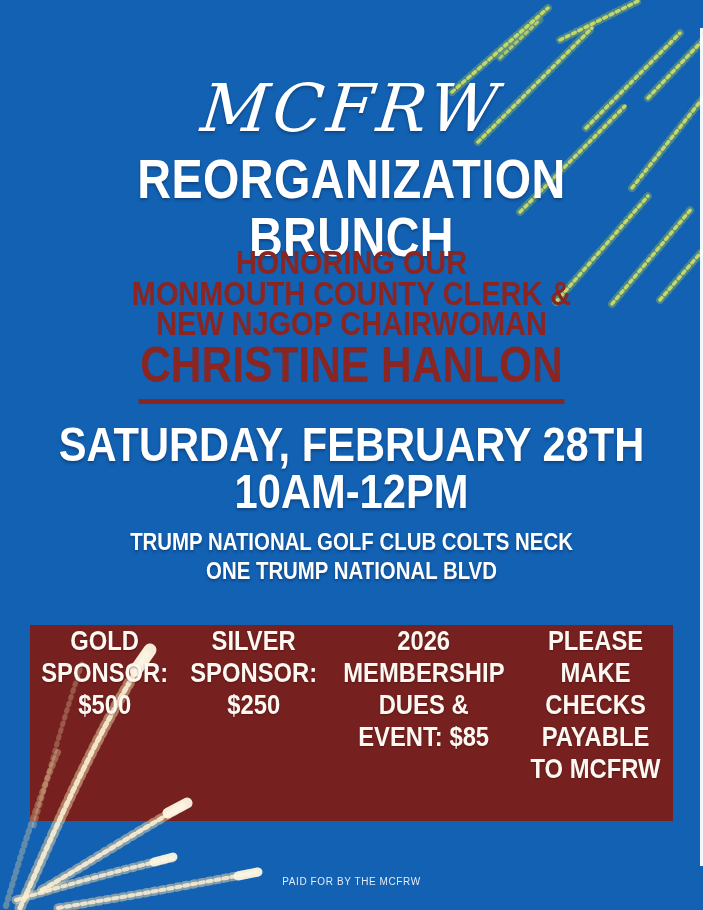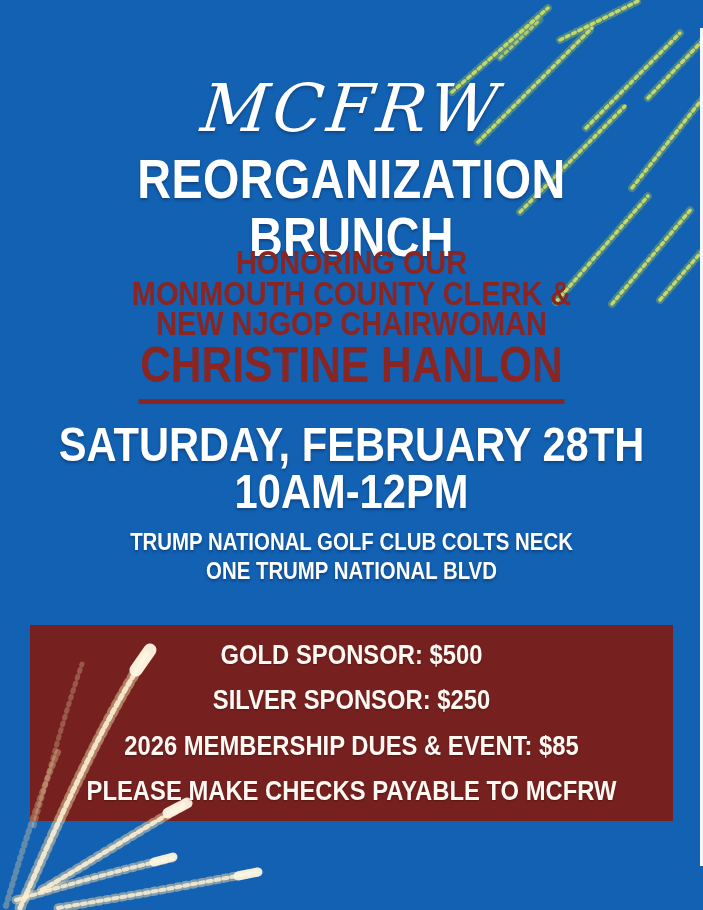--- a/index.html
+++ b/index.html
@@ -32,21 +32,21 @@
   .main-title{top:150px;font-size:55px;line-height:58px;letter-spacing:0.5px;}
   .honoring{top:247px;font-size:34px;line-height:30.5px;color:#8a2522;text-shadow:none;}
   .honoree{top:336px;font-size:50px;color:#8a2522;}
   .honoree .underlined{
     display:inline-block;border-bottom:5px solid #8a2522;padding:0 2px 5px 2px;
   }
   .datetime{top:421px;font-size:49px;line-height:47px;}
   .venue{top:527px;font-size:24px;line-height:29px;font-weight:700;}
   .pricing-panel{
     position:absolute;left:30px;top:625px;width:643px;height:196px;
-    display:flex;flex-direction:column;justify-content:space-evenly;
+    display:flex;justify-content:space-evenly;
     z-index:3;
   }
   .pricing-line{
     text-align:center;color:#fdf8f2;font-weight:800;font-size:28px;
     transform:scaleX(0.85);transform-origin:50% 50%;
     text-shadow:0 1px 2px rgba(40,5,5,0.4);
   }
   .footer-line{
     top:876px;font-size:10px;font-weight:400;letter-spacing:0.6px;
     color:rgba(255,255,255,0.88);
@@ -147,18 +147,19 @@
       <div>ONE TRUMP NATIONAL BLVD</div>
     </div>
 
     <div class="pricing-panel">
       <div class="pricing-line">GOLD SPONSOR: $500</div>
       <div class="pricing-line">SILVER SPONSOR: $250</div>
       <div class="pricing-line">2026 MEMBERSHIP DUES &amp; EVENT: $85</div>
       <div class="pricing-line">PLEASE MAKE CHECKS PAYABLE TO MCFRW</div>
     </div>
 
+    <div class="line footer-line">PAID FOR BY THE MCFRW</div>
 
   </div>
 
   <div class="right-strip"></div>
 
 </div>
 
 </body></html>

